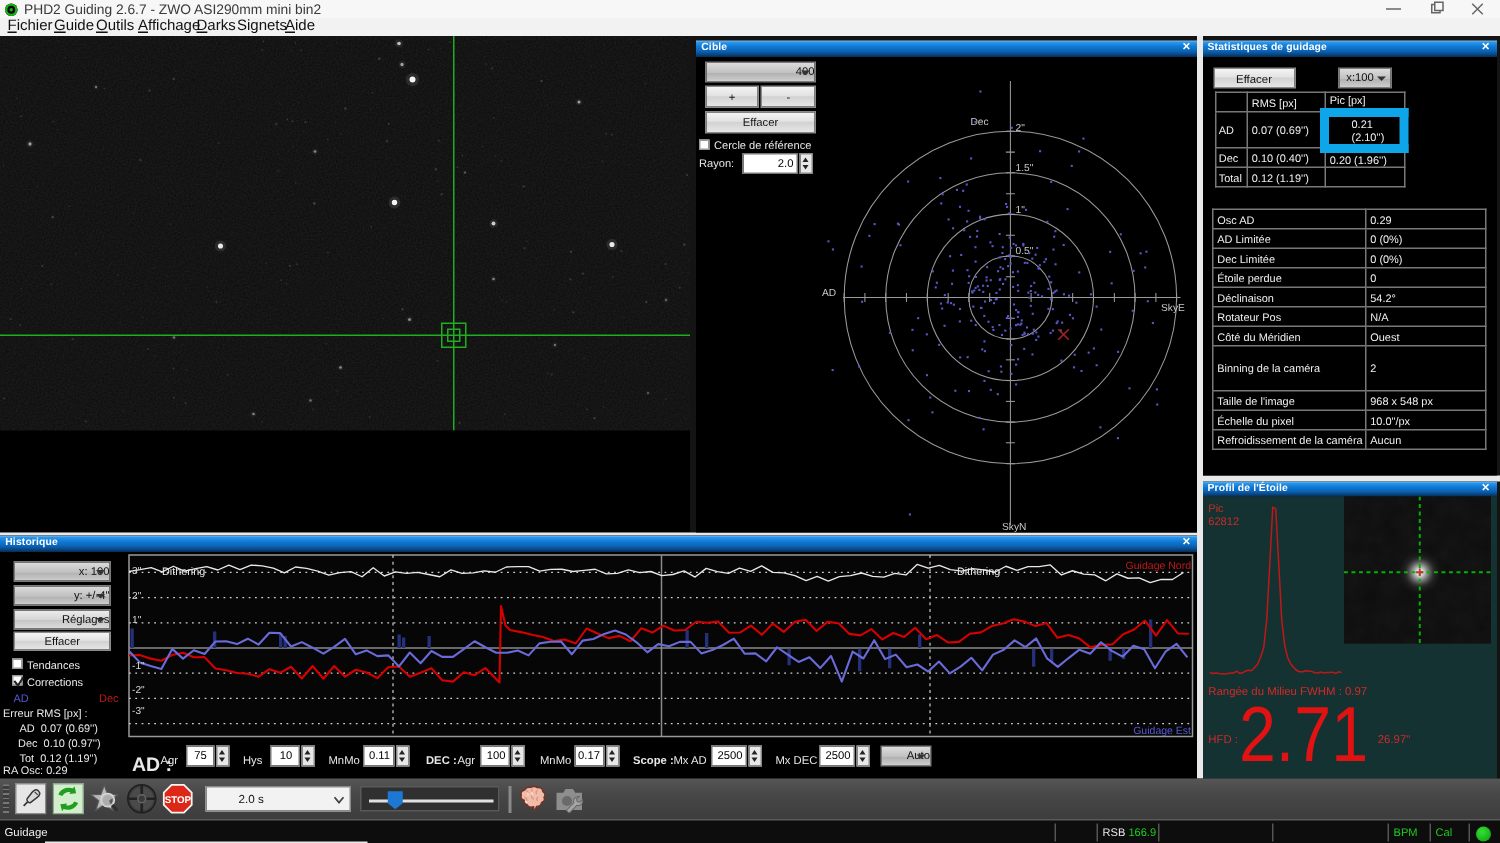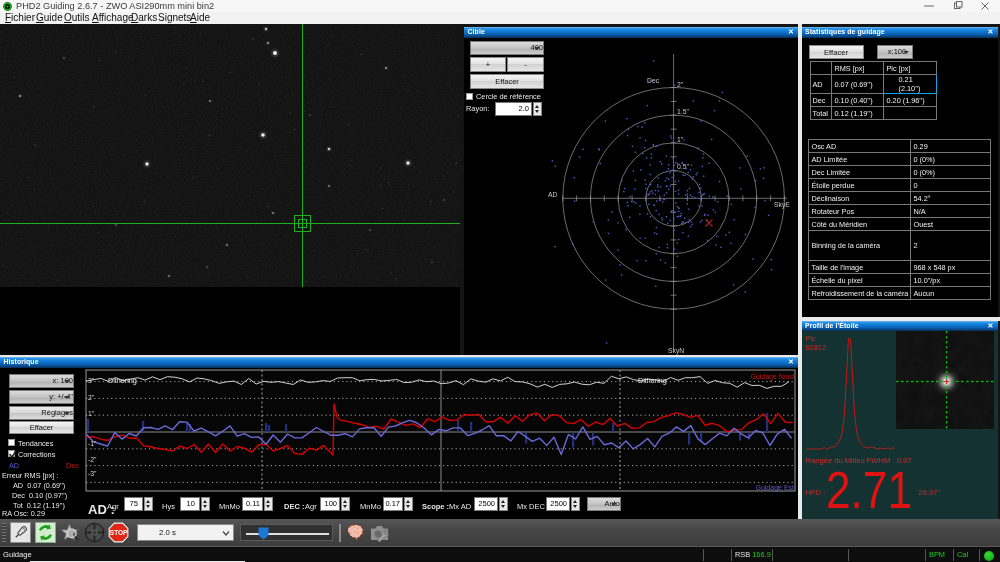--- a/index.html
+++ b/index.html
@@ -585,32 +585,32 @@
 <rect x="162.8" y="96.9" width="1.4" height="1.4" fill="#5757c6"></rect>
 <rect x="306.8" y="231.0" width="1.4" height="1.4" fill="#5757c6"></rect>
 <rect x="90.4" y="208.0" width="1.4" height="1.4" fill="#5757c6"></rect>
     <path d="M241.5 181.5 l7 7 m0 -7 l-7 7" stroke="#a42222" stroke-width="1.1" fill="none"></path>
   </svg>
 </div>
 
 <div class="abs" style="left:801.5px;top:27px;width:196px;height:290px;background:#000">
   <div class="ptitle">Statistiques de guidage<span class="x">✕</span></div>
   <div class="btn" style="left:7px;top:17.5px;width:55px;height:14.5px;line-height:13px;font-size:7.6px">Effacer</div>
-  <div class="drop" style="left:75px;top:18px;width:36px;height:14px;line-height:12px;text-align:center;padding-left:5px;background:linear-gradient(180deg,#dcdcdc,#c0c0c0 55%,#b2b2b2 58%,#cdcdcd)">x:100<span class="ar" style="right:3px"></span></div>
+  <div class="drop" style="left:90px;top:18px;width:36px;height:14px;line-height:12px;text-align:left;padding-left:5px;background:linear-gradient(180deg,#dcdcdc,#c0c0c0 55%,#b2b2b2 58%,#cdcdcd)">x:100<span class="ar" style="right:3px"></span></div>
   <table style="position:absolute;left:8px;top:34px;border-collapse:collapse;color:#efefef;font-size:7.3px">
     <tbody>
         <tr style="height:13px">
           <td style="border:1px solid #787878;width:21px"></td>
           <td style="border:1px solid #787878;width:52px;padding-left:3px">RMS [px]</td>
           <td style="border:1px solid #787878;width:53px;padding-left:3px">Pic [px]</td>
         </tr>
     <tr style="height:13px">
           <td style="border:1px solid #787878;padding-left:2px">AD</td>
           <td style="border:1px solid #787878;padding-left:3px">0.07 (0.69'')</td>
-          <td style="border:1px solid #0ea5e9;padding-left:15px">0.21 (2.10'')</td>
+          <td style="border:6px solid #0ea5e9;padding-left:15px">0.21 (2.10'')</td>
         </tr>
     <tr style="height:13px">
           <td style="border:1px solid #787878;padding-left:2px">Dec</td>
           <td style="border:1px solid #787878;padding-left:3px">0.10 (0.40'')</td>
           <td style="border:1px solid #787878;padding-left:3px">0.20 (1.96'')</td>
         </tr>
     <tr style="height:13px">
           <td style="border:1px solid #787878;padding-left:2px">Total</td>
           <td style="border:1px solid #787878;padding-left:3px">0.12 (1.19'')</td>
           <td style="border:1px solid #787878"></td>

